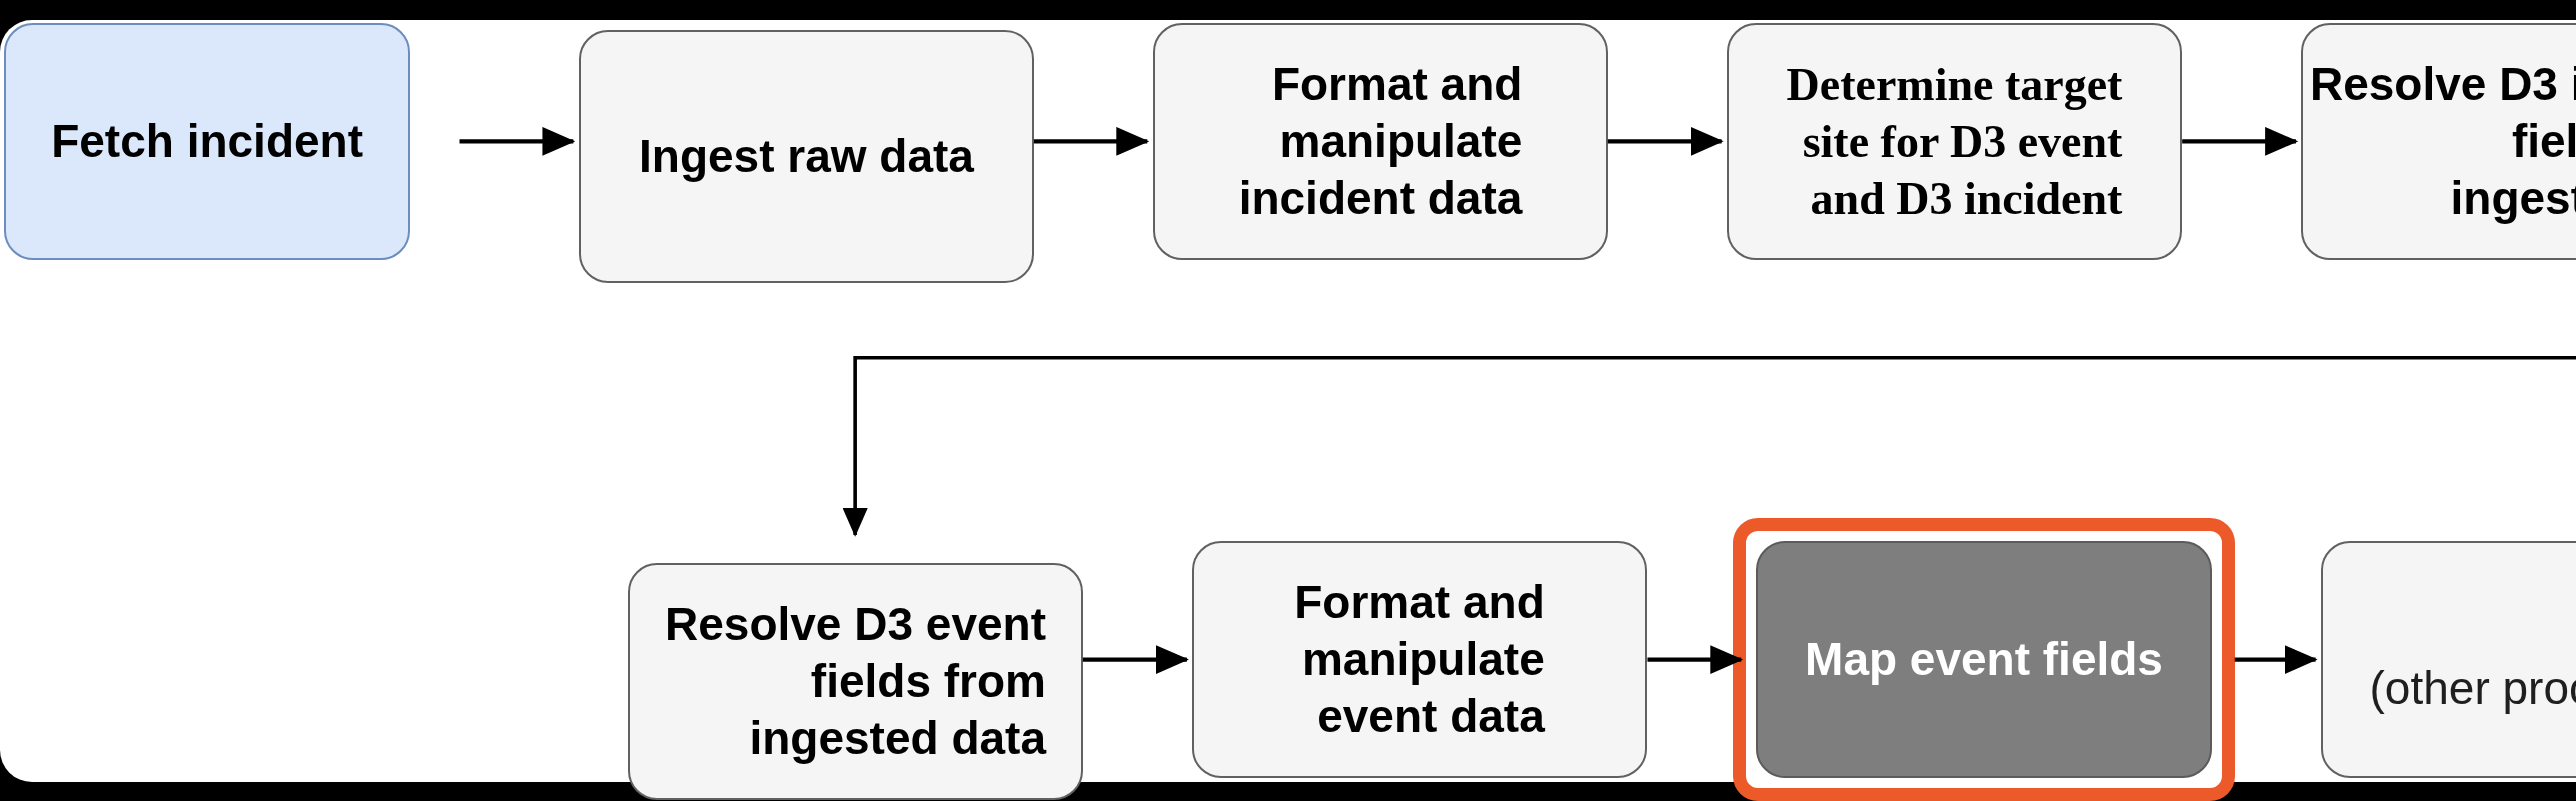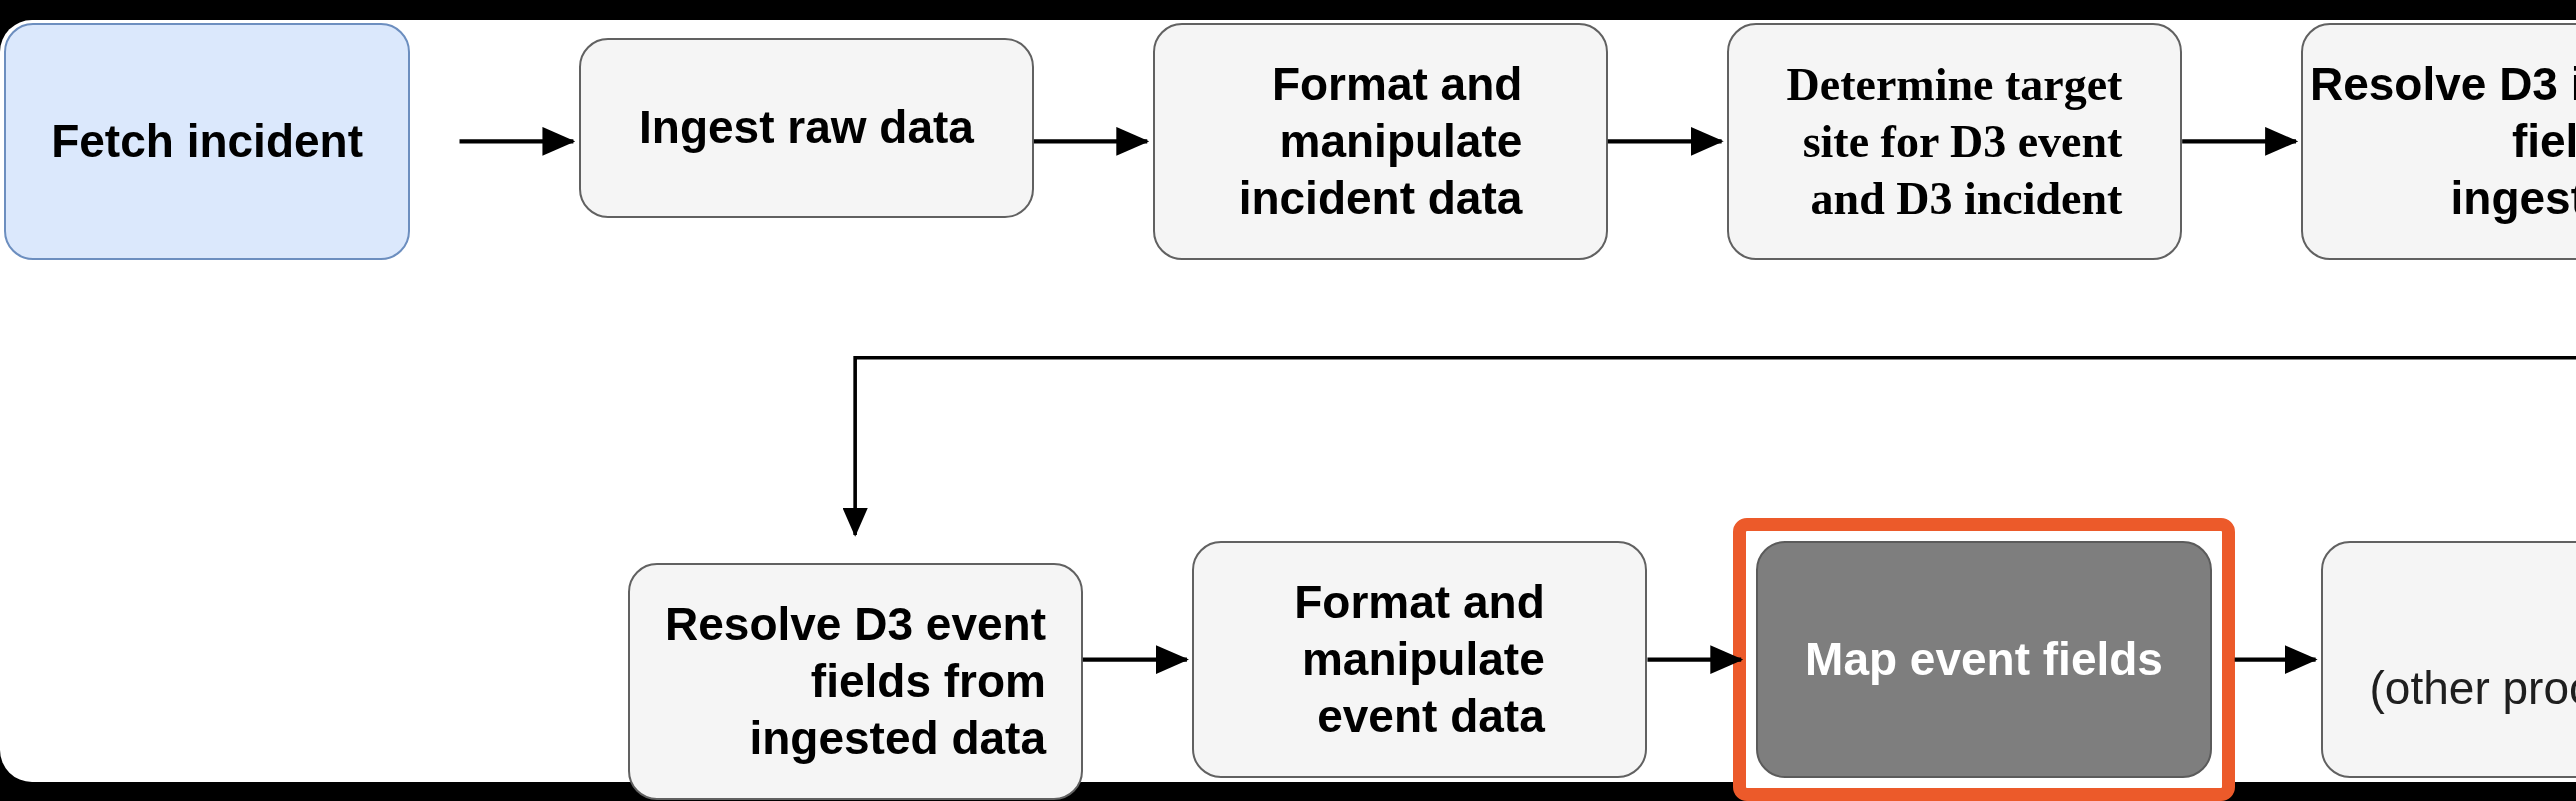--- a/index.html
+++ b/index.html
@@ -13,35 +13,35 @@
         display:flex;align-items:center;justify-content:center;
         text-align:right;white-space:pre-line;
         font-weight:700;font-size:46px;line-height:1.24;color:#000;
         background:var(--box-fill);border:2.6px solid var(--box-stroke);
         border-radius:29px;padding:0 3.1px;}
   .node.start{background:var(--start-fill);border-color:var(--start-stroke);}
   .node.muted{font-weight:400;color:#1f1f1f;}
   .node.hl{background:var(--hl-fill);border-color:#5b5b5b;color:#ffffff;}
   
   .ring{position:absolute;box-sizing:border-box;z-index:2;
-        border:13.4px solid var(--accent);border-radius:14px;background:#ffffff;}
+        border:13.4px solid var(--accent);border-radius:25px;background:#ffffff;}
   .ring .node{left:10.3px;top:10.3px;right:10.3px;bottom:10.3px;}
   
   #wires{position:absolute;left:0;top:0;width:3911px;height:802px;z-index:3;}
 </style>
 </head>
 <body>
 
 <div id="screen">
 
   <div id="paper"></div>
 
   <div class="node start" style="left:4.1px;top:23px;width:406px;height:237px;">Fetch incident</div>
 
-  <div class="node" style="left:579px;top:38px;width:455px;height:180px;">Ingest raw data</div>
+  <div class="node" style="left:579px;top:30px;width:455px;height:253px;">Ingest raw data</div>
 
   <div class="node" style="left:1153px;top:23px;width:455px;height:237px;">Format and
 manipulate
 incident data</div>
 
   <div class="node" style="left:1727px;top:23px;width:455px;height:237px;font-family:Liberation Serif, serif;">Determine target
 site for D3 event
 and D3 incident</div>
 
   <div class="node" style="left:2301px;top:23px;width:455px;height:237px;">Resolve D3 incident

